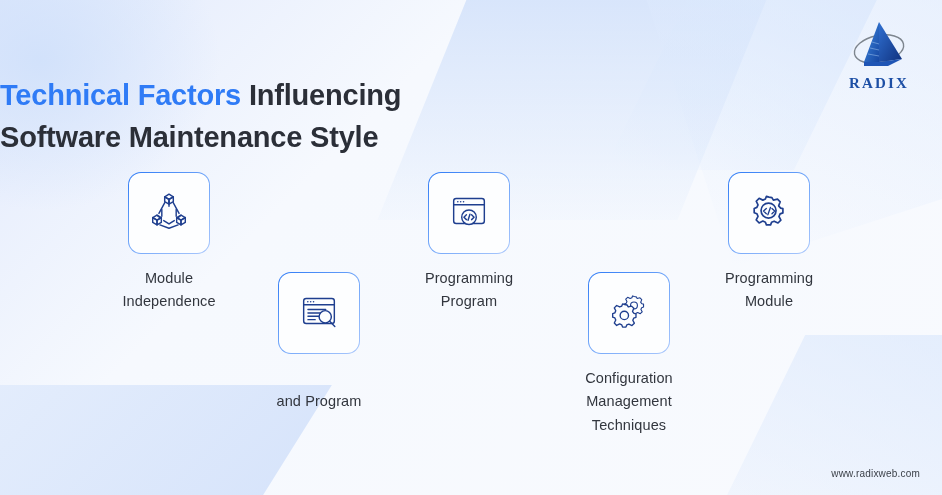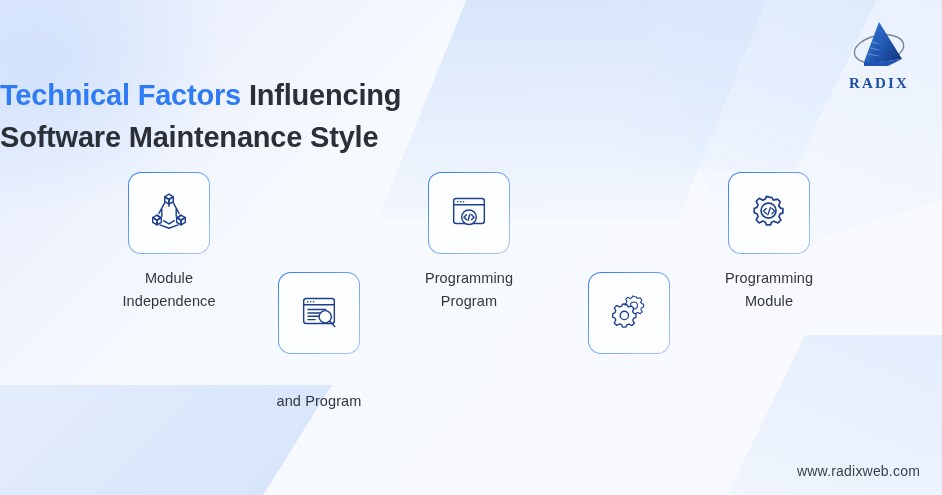--- a/index.html
+++ b/index.html
@@ -127,21 +127,21 @@
     font-size: 14.5px;
     line-height: 1.62;
     color: #32363e;
     letter-spacing: .1px;
   }
 
   
   #site-url {
     position: absolute;
     right: 22px; bottom: 16px;
-    font-size: 14px;
+    font-size: 10px;
     color: #3a3f47;
     letter-spacing: .2px;
   }
 </style>
 </head>
 <body>
 
 <div id="stage">
 
   <div class="deco deco-leftglow"></div>
@@ -265,20 +265,24 @@
               <circle cx="-0.4" cy="-0.4" r="4.6"></circle>
             </g>
             <g transform="translate(19.5,29) scale(0.95)">
               <path d="M0,-12.4 2.6,-11.9 3.9,-9.7 7.6,-10.6 10,-8.2 8.6,-4.6 10.4,-2.6 12.4,-2.1 12.4,1.7 9.9,2.6 8.9,4.9 10.6,8.1 8,10.7 4.6,9.1 2.3,10.1 1.4,12.4 -2.3,12.4 -3.2,10 -5.5,9 -8.8,10.6 -11.4,8 -9.8,4.7 -10.8,2.4 -13.2,1.5 -13.2,-2.3 -10.8,-3.2 -9.8,-5.5 -11.4,-8.7 -8.8,-11.3 -5.5,-9.7 -3.2,-10.7 -2.3,-13.1 0,-12.4 Z" fill="#fdfeff"></path>
               <circle cx="-0.4" cy="-0.4" r="4.6" fill="#fdfeff"></circle>
             </g>
           </svg>
         </span>
       </div>
     </div>
+    <div class="label">
+      <span>Configuration Management</span><br>
+      <span>Techniques</span>
+    </div>
   </div>
 
   <div class="item up" style="left:681px;">
     <div class="card-wrap">
       <div class="card-inner">
         <span>
           <svg width="46" height="46" viewBox="0 0 48 48" fill="none" stroke="#1f3f8f" stroke-width="1.5" stroke-linejoin="round" stroke-linecap="round">
             <g transform="translate(24,24) scale(1.17)">
               <path d="M0,-12.4 2.6,-11.9 3.9,-9.7 7.6,-10.6 10,-8.2 8.6,-4.6 10.4,-2.6 12.4,-2.1 12.4,1.7 9.9,2.6 8.9,4.9 10.6,8.1 8,10.7 4.6,9.1 2.3,10.1 1.4,12.4 -2.3,12.4 -3.2,10 -5.5,9 -8.8,10.6 -11.4,8 -9.8,4.7 -10.8,2.4 -13.2,1.5 -13.2,-2.3 -10.8,-3.2 -9.8,-5.5 -11.4,-8.7 -8.8,-11.3 -5.5,-9.7 -3.2,-10.7 -2.3,-13.1 0,-12.4 Z"></path>
               <circle cx="-0.4" cy="-0.4" r="6.7"></circle>

